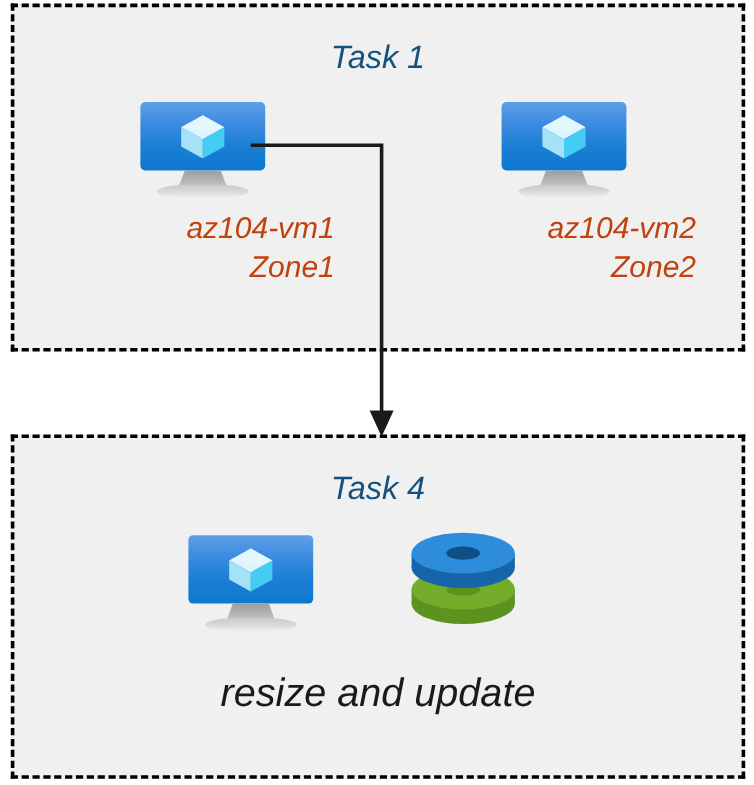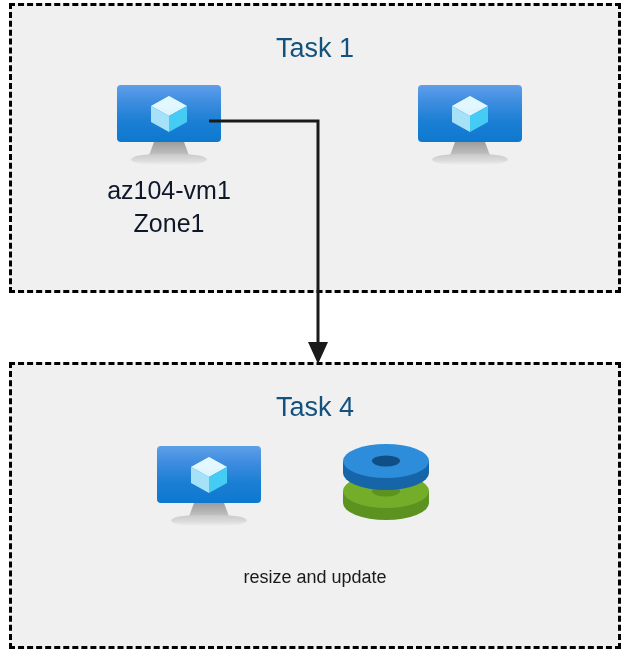--- a/index.html
+++ b/index.html
@@ -15,20 +15,21 @@
     overflow: hidden;
     font-family: "Liberation Sans", "DejaVu Sans", sans-serif;
     -webkit-font-smoothing: antialiased;
   }
 
   .canvas {
     position: absolute;
     left: 0; top: 0;
     width: 556px;
     height: 654px;
+    font-style: italic;
   }
 
   
   .task-box {
     position: absolute;
     background: #f0f0f0;
     border: 3px dashed #000000;
     box-sizing: border-box;
   }
   #task1-box {
@@ -100,31 +101,31 @@
   
   .disk-icon {
     position: absolute;
     width: 104px;
     height: 84px;
   }
 
   
   .vm-label {
     position: absolute;
-    text-align: center;
-    color: #0f172a;
+    text-align: right;
+    color: #c2410c;
     font-size: 25px;
     line-height: 33px;
     white-space: pre-line;
   }
   .caption {
     position: absolute;
     text-align: center;
     color: #1a1a1a;
-    font-size: 18px;
+    font-size: 33px;
     line-height: 32px;
     width: 100%;
   }
 
   
   #connector {
     position: absolute;
     left: 0;
     top: 0;
     width: 628px;
@@ -160,20 +161,22 @@
       <svg class="vm-cube" viewBox="0 0 40 38">
         <polygon points="20,1 38,11 20,21 2,11" fill="#dcf4fd"></polygon>
         <polygon points="2,11 20,21 20,37 2,27" fill="#a5e2f7"></polygon>
         <polygon points="38,11 20,21 20,37 38,27" fill="#44ccf5"></polygon>
         <polygon points="20,1 38,11 20,15 2,11" fill="#eafaff" opacity="0.55"></polygon>
       </svg>
       <div class="vm-stand"></div>
       <div class="vm-base"></div>
     </div>
 
+    <div class="vm-label" style="left:348px; top:168px; width:220px;">az104-vm2
+Zone2</div>
   </div>
 
   <div class="task-box" id="task2-box">
     <div class="task-title" id="task2-title">Task 4</div>
 
     <div class="vm-icon" style="left:145px; top:81px;">
       <div class="vm-screen"></div>
       <svg class="vm-cube" viewBox="0 0 40 38">
         <polygon points="20,1 38,11 20,21 2,11" fill="#dcf4fd"></polygon>
         <polygon points="2,11 20,21 20,37 2,27" fill="#a5e2f7"></polygon>

